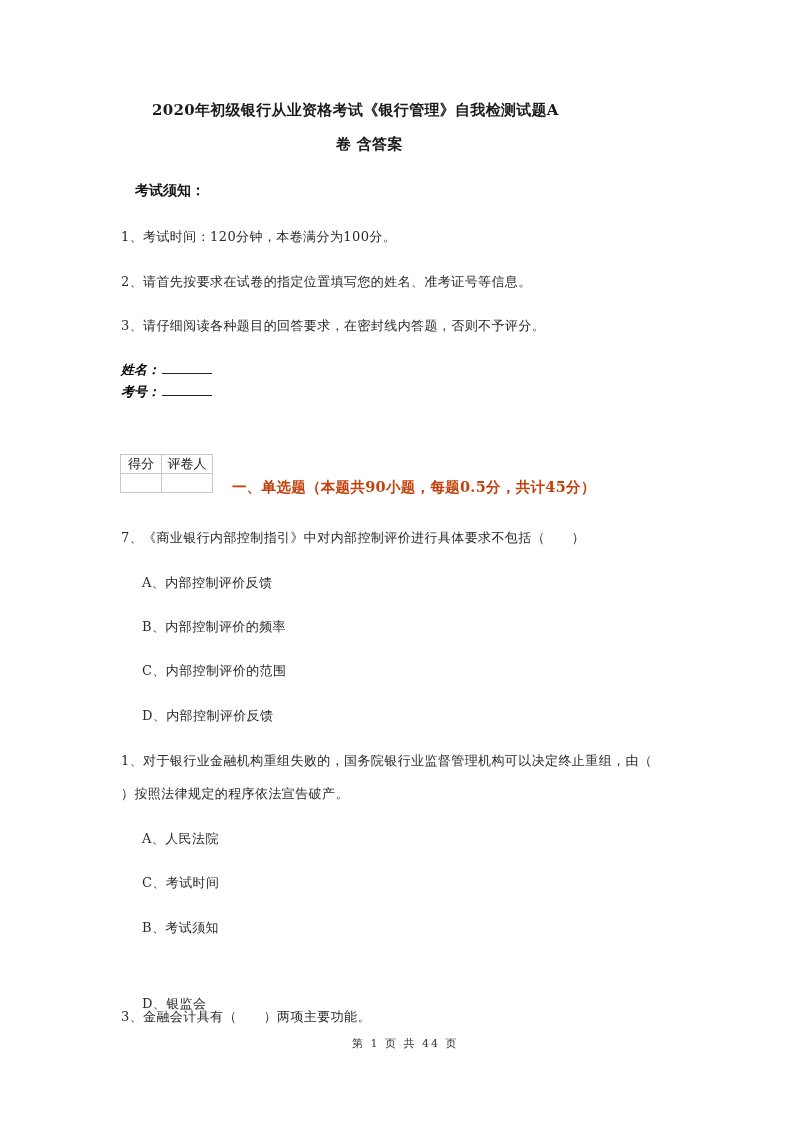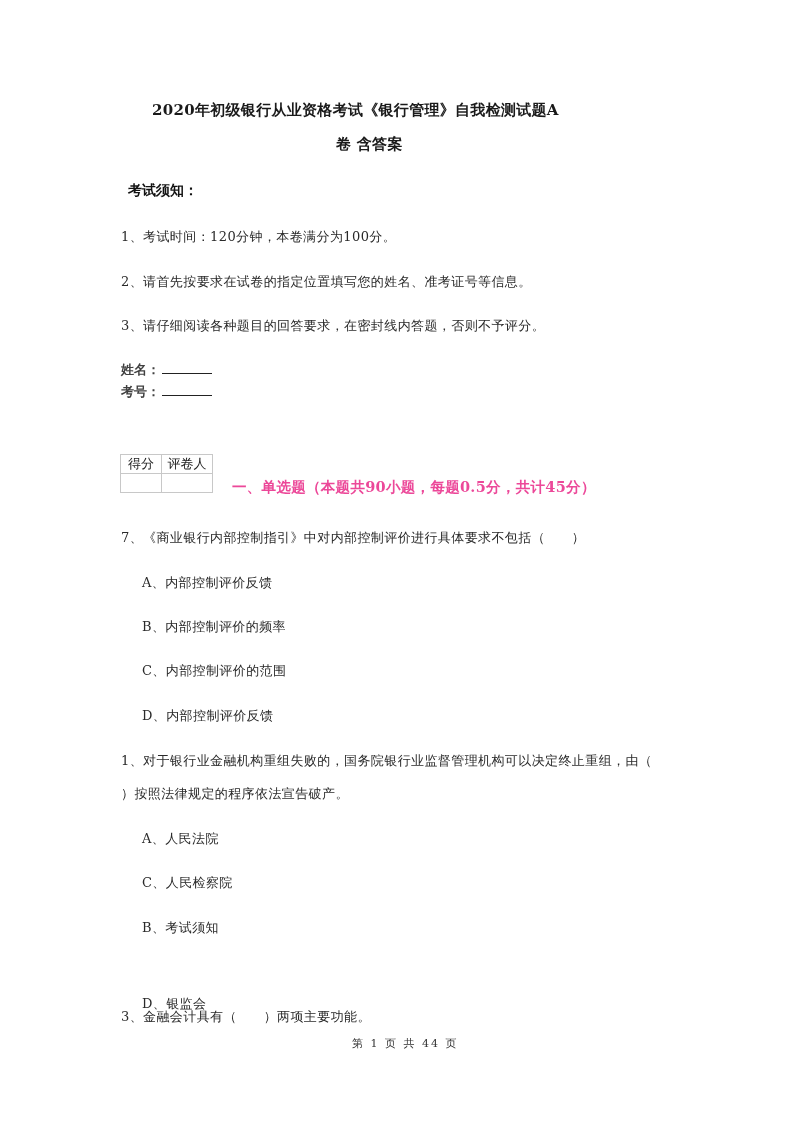--- a/index.html
+++ b/index.html
@@ -5,36 +5,36 @@
   html, body { margin: 0; padding: 0; background: #ffffff; }
   body {
     width: 800px; height: 1132px; position: relative; overflow: hidden;
     font-family: "DejaVu Serif", "Liberation Serif", serif;
     color: #222222;
   }
   .abs { position: absolute; white-space: nowrap; }
   .title { font-size: 15px; font-weight: bold; color: #1a1a1a; letter-spacing: 0.3px; }
   .heading { font-size: 14px; font-weight: bold; color: #111; }
   .text { font-size: 13px; color: #2a2a2a; letter-spacing: 0.4px; }
-  .section { font-size: 14.5px; font-weight: bold; color: #ec4899; letter-spacing: 0.3px; }
-  .field-label { font-size: 13px; font-weight: bold; color: #404040; }
+  .section { font-size: 14.5px; font-weight: bold; color: #c2410c; letter-spacing: 0.3px; }
+  .field-label { font-size: 13px; font-weight: bold; color: #000000; font-style: italic; }
   .blank { display: inline-block; width: 50px; border-bottom: 1px solid #222; height: 12px; vertical-align: baseline; margin-left: 2px; }
   .score-table { position: absolute; left: 120px; top: 454px; border-collapse: collapse; border-radius: 7px; }
   .score-table td { border: 1px solid #c8c8c8; font-size: 13px; padding: 0; height: 18px; color: #222; text-align: center; }
   .footer { font-size: 11px; color: #333; letter-spacing: 2px; }
 </style>
 </head>
 <body>
 
 <div>
 
   <div class="abs title" style="left:152px; top:101px;">2020年初级银行从业资格考试《银行管理》自我检测试题A</div>
   <div class="abs title" style="left:336px; top:135px;">卷 含答案</div>
 
-  <div class="abs heading" style="left:128px; top:182px;text-align:right;">考试须知：</div>
+  <div class="abs heading" style="left:135px; top:182px;text-align:right;">考试须知：</div>
 
   <div class="abs text" style="left:121px; top:228px;">1、考试时间：120分钟，本卷满分为100分。</div>
   <div class="abs text" style="left:121px; top:273px;">2、请首先按要求在试卷的指定位置填写您的姓名、准考证号等信息。</div>
   <div class="abs text" style="left:121px; top:317px;">3、请仔细阅读各种题目的回答要求，在密封线内答题，否则不予评分。</div>
 
   <div class="abs field-label" style="left:121px; top:361px;">
     <span>姓名：</span><span class="blank"></span>
   </div>
   <div class="abs field-label" style="left:121px; top:383px;">
     <span>考号：</span><span class="blank"></span>
@@ -57,20 +57,20 @@
 
   <div class="abs text" style="left:121px; top:529px;">7、《商业银行内部控制指引》中对内部控制评价进行具体要求不包括（　　）</div>
   <div class="abs text" style="left:142px; top:574px;">A、内部控制评价反馈</div>
   <div class="abs text" style="left:142px; top:618px;">B、内部控制评价的频率</div>
   <div class="abs text" style="left:142px; top:662px;">C、内部控制评价的范围</div>
   <div class="abs text" style="left:142px; top:707px;">D、内部控制评价反馈</div>
 
   <div class="abs text" style="left:121px; top:752px;">1、对于银行业金融机构重组失败的，国务院银行业监督管理机构可以决定终止重组，由（</div>
   <div class="abs text" style="left:121px; top:785px;">）按照法律规定的程序依法宣告破产。</div>
   <div class="abs text" style="left:142px; top:830px;">A、人民法院</div>
-  <div class="abs text" style="left:142px; top:874px;">C、人民检察院</div>
+  <div class="abs text" style="left:142px; top:874px;">C、考试时间</div>
   <div class="abs text" style="left:142px; top:919px;">B、考试须知</div>
   <div class="abs text" style="left:142px; top:963px;margin-top:32px;">D、银监会</div>
 
   <div class="abs text" style="left:121px; top:1008px;">3、金融会计具有（　　）两项主要功能。</div>
 
   <div class="abs footer" style="left:352px; top:1036px;">第 1 页 共 44 页</div>
 </div>
 
 </body></html>

